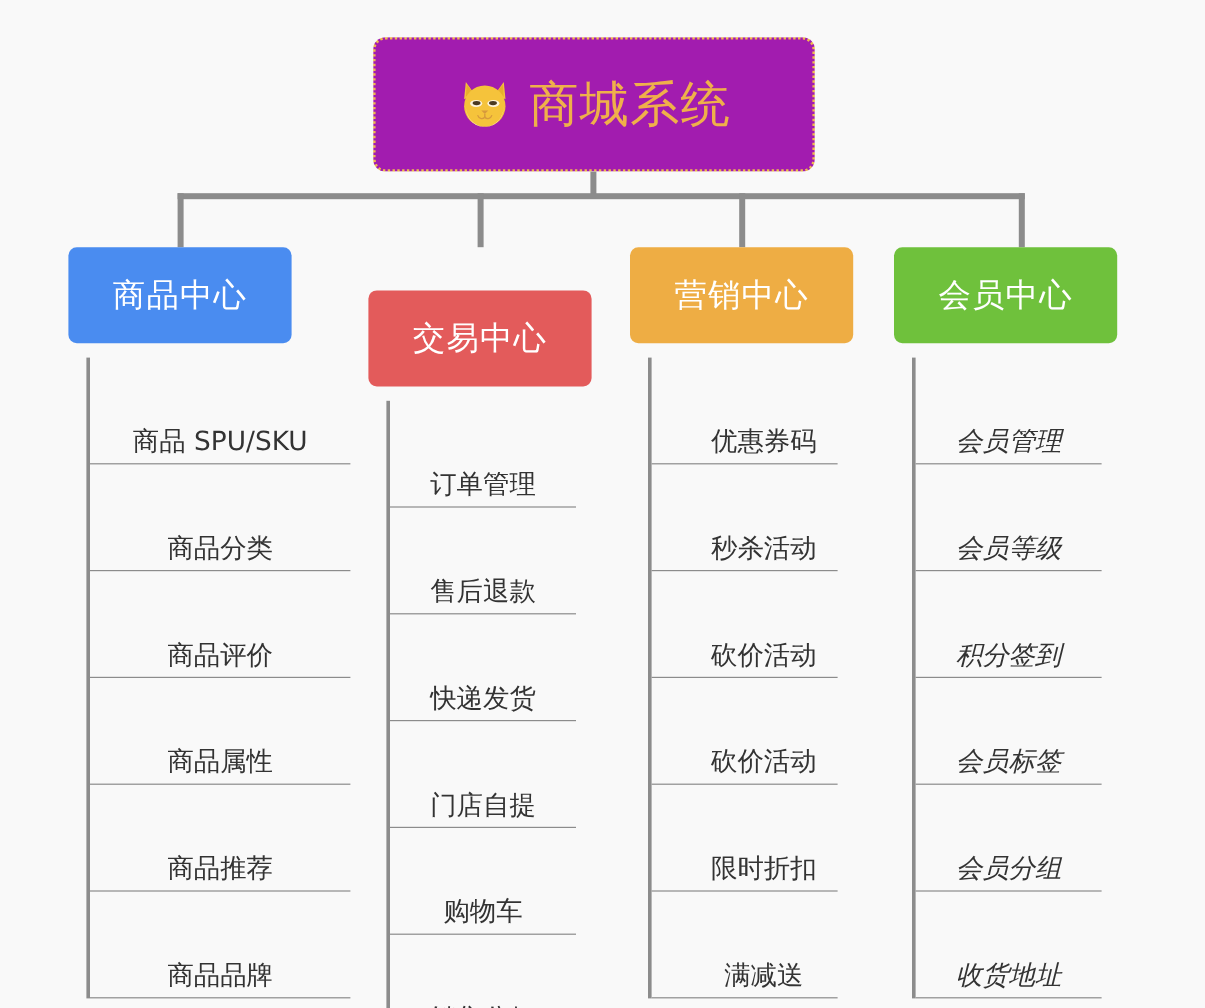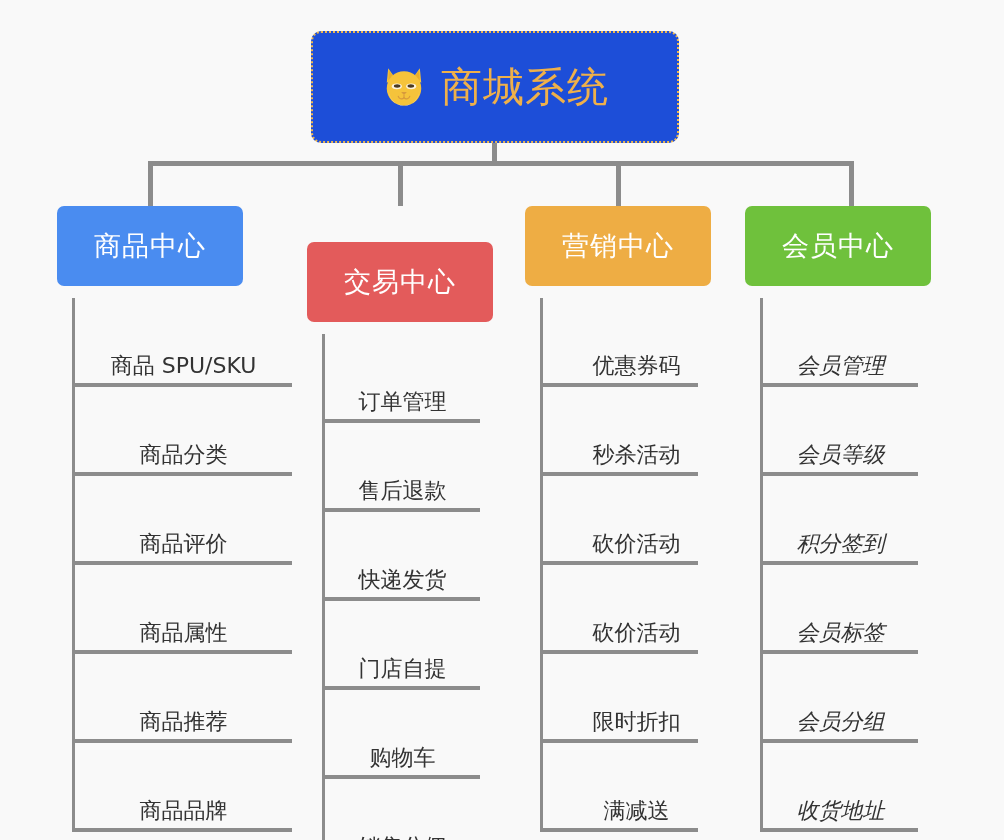--- a/index.html
+++ b/index.html
@@ -23,21 +23,21 @@
   }
 
   
   .root-node {
     position: absolute;
     left: 311px;
     top: 31px;
     width: 368px;
     height: 112px;
     box-sizing: border-box;
-    background: #1d4ed8;
+    background: #a21caf;
     border: 2px dotted #efb84e;
     border-radius: 10px;
     display: flex;
     align-items: center;
     justify-content: center;
     gap: 14px;
   }
   .root-emoji {
     width: 46px;
     height: 46px;
@@ -112,21 +112,21 @@
   .leaf-list {
     position: relative;
     margin-top: 12px;
     margin-left: 15px;
     border-left: 3px solid #8c8c8c;
     padding-left: 0;
   }
   .leaf-item {
     box-sizing: border-box;
     height: 89px;
-    border-bottom: 4px solid #404040;
+    border-bottom: 1px solid #404040;
     display: flex;
     align-items: flex-end;
     justify-content: center;
     padding: 0 8px 4px 8px;
     white-space: nowrap;
   }
   .leaf-item:last-child { }
   .leaf-label {
     font-size: 22px;
     color: #333333;

